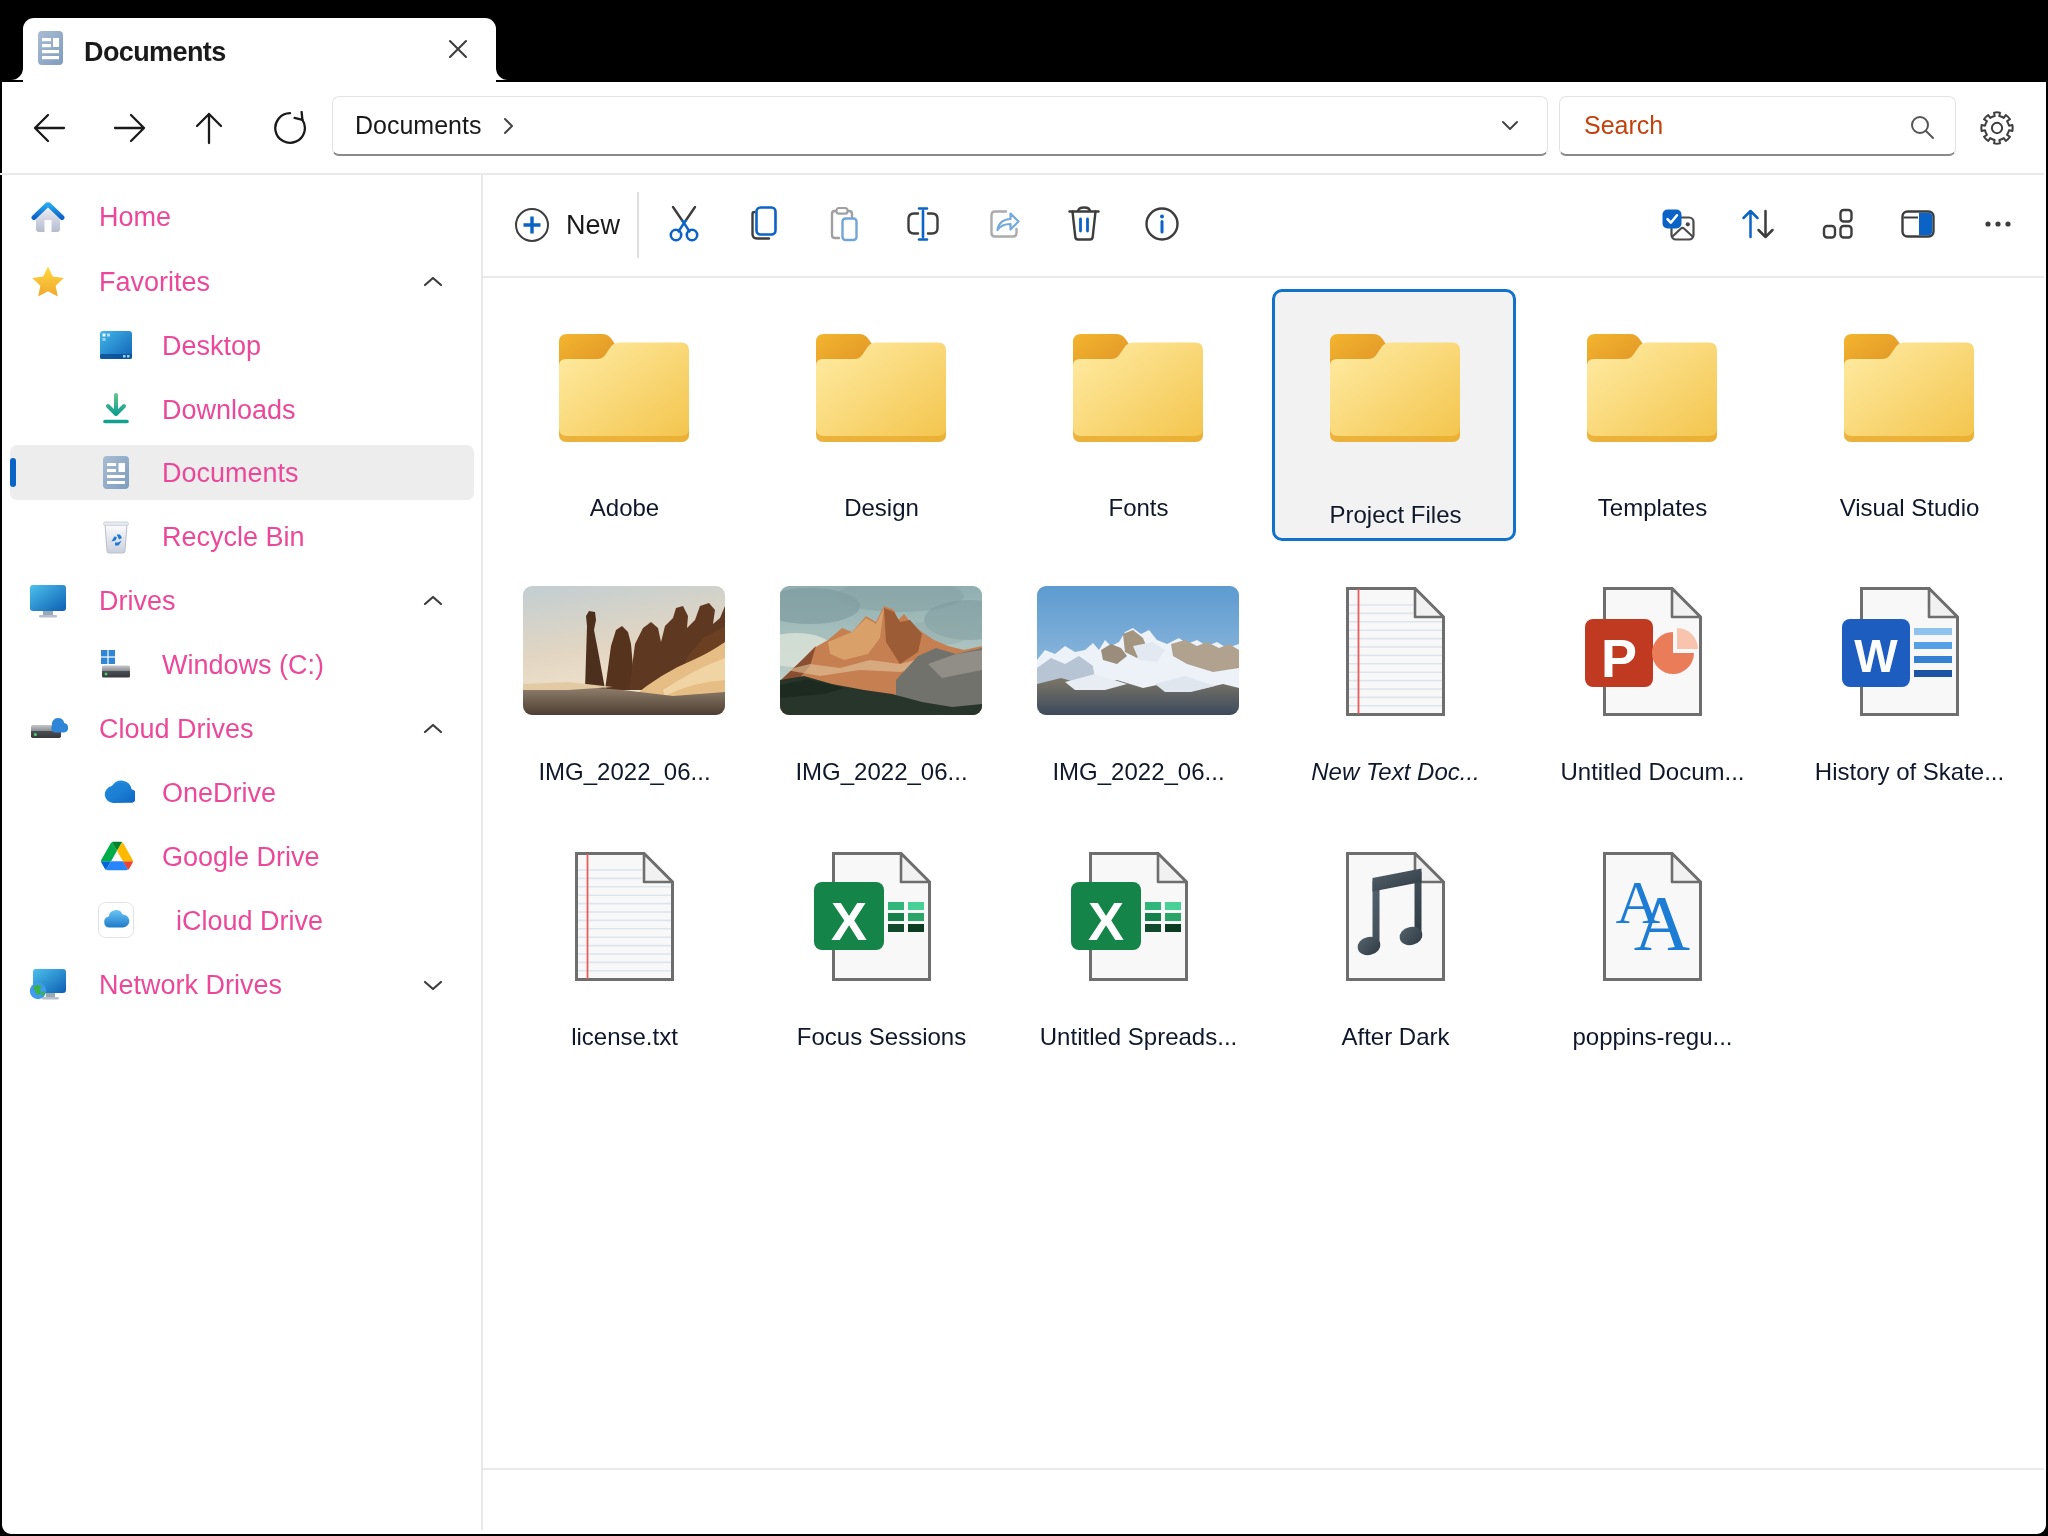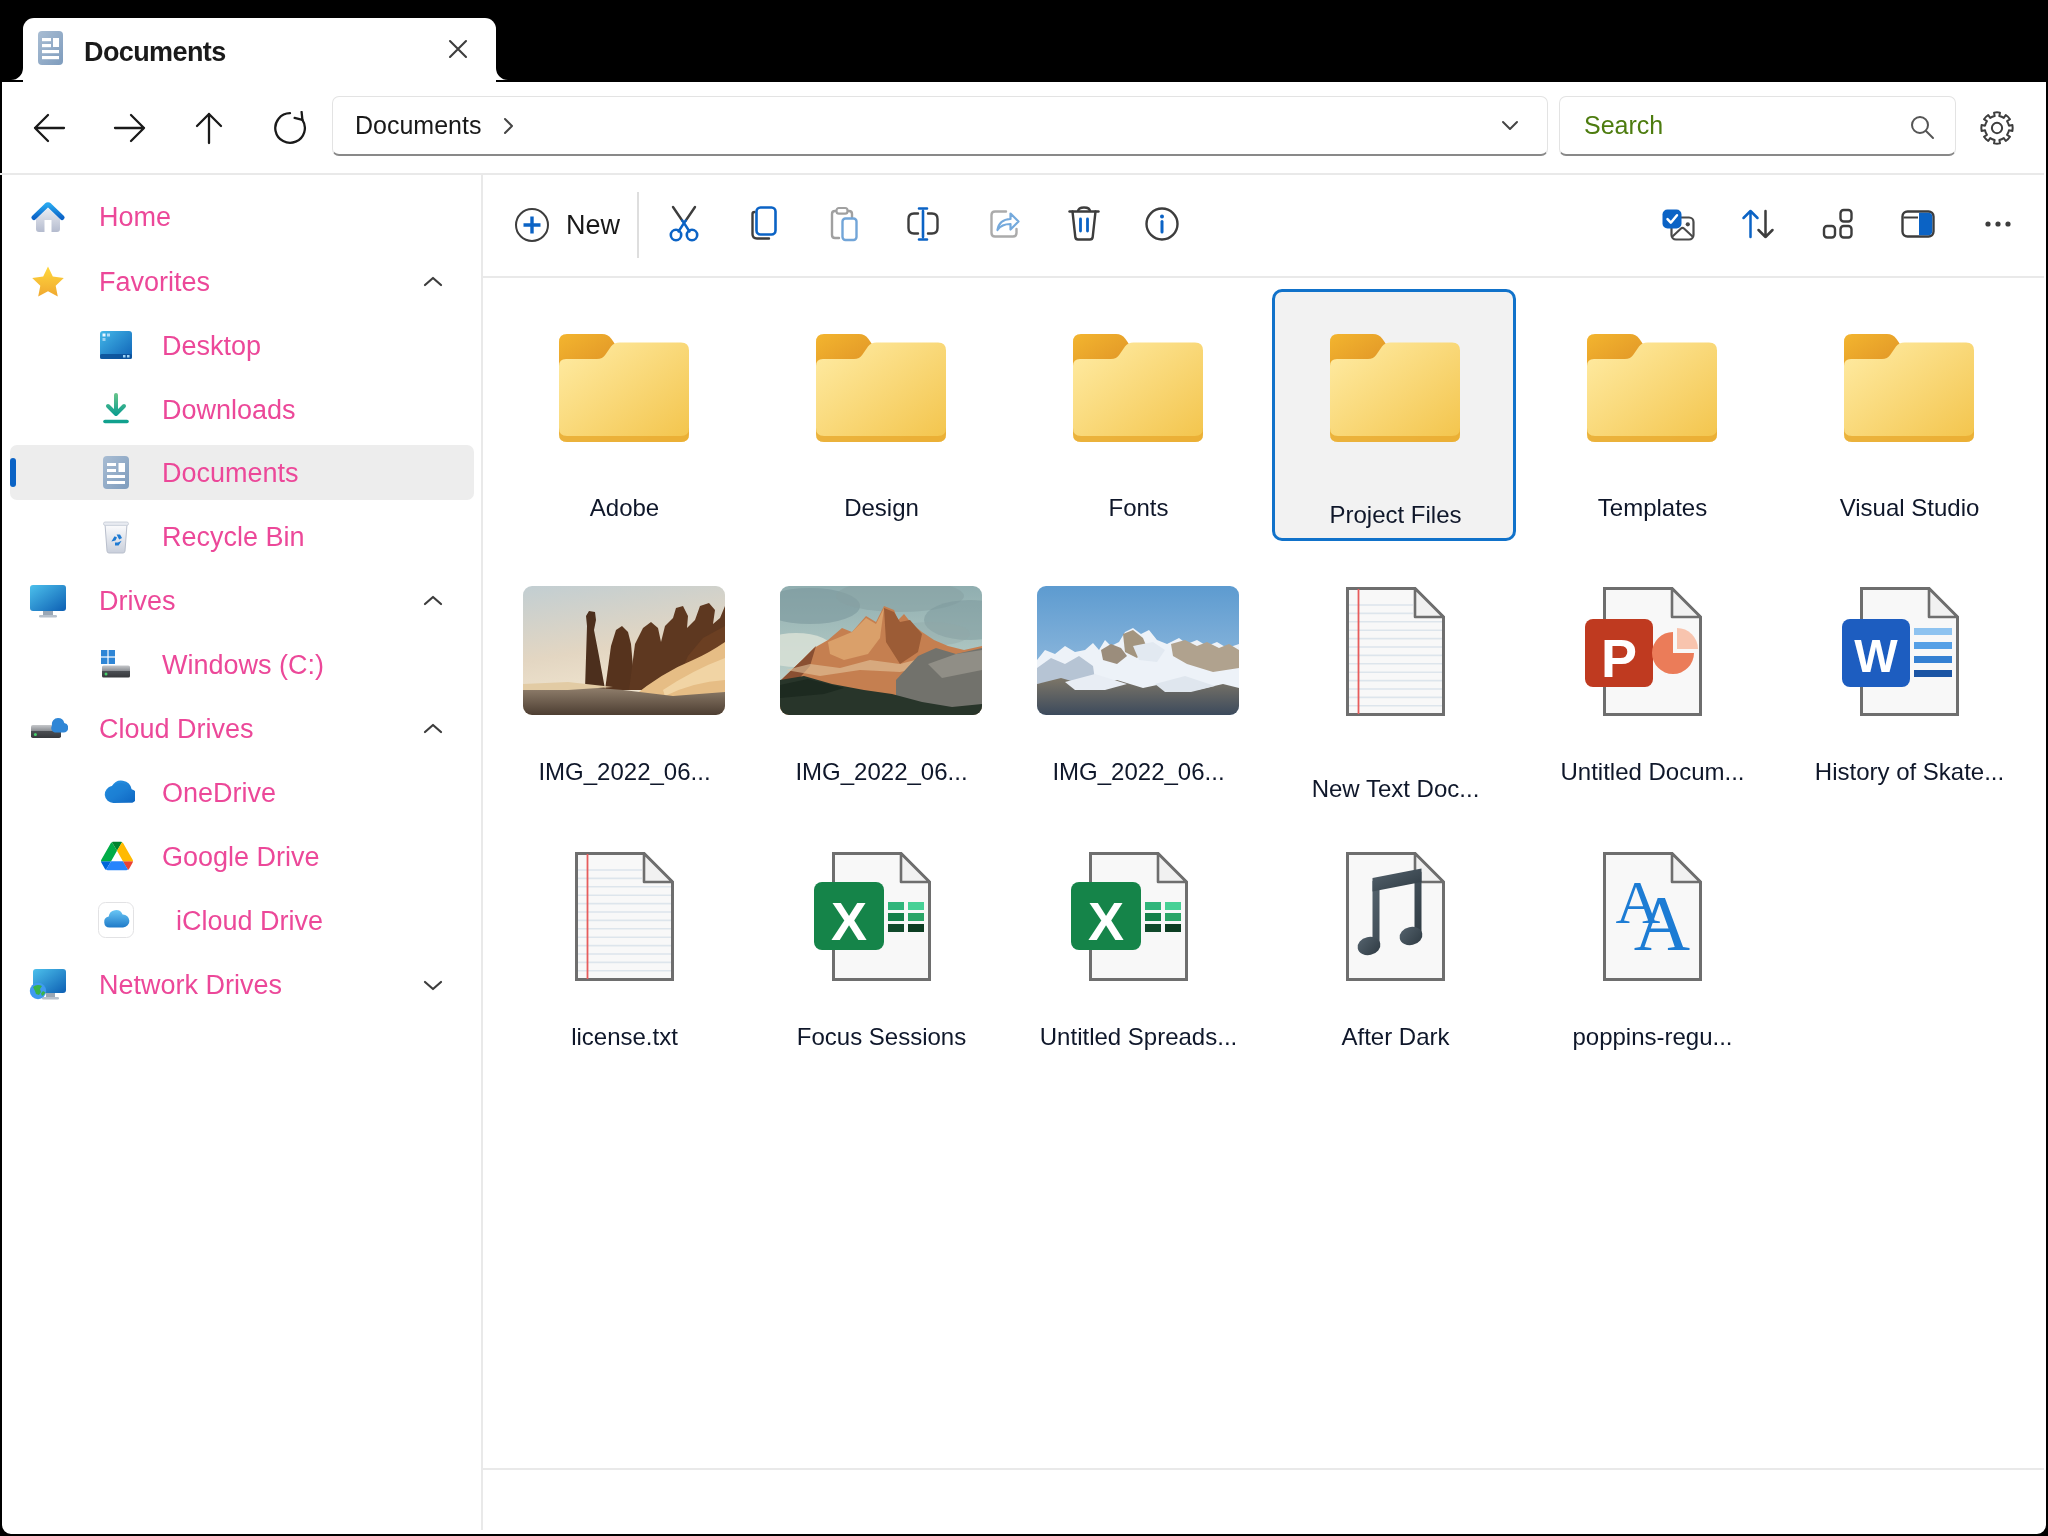--- a/index.html
+++ b/index.html
@@ -68,21 +68,21 @@
   <div class="abs bar" id="addr"></div>
   <div class="abs t1" style="left:355px;top:31px;font-size:25px;">Documents</div>
   <svg class="abs" style="left:500px;top:36px" width="16" height="20" viewBox="0 0 16 20">
     <path d="M5 3 L12 10 L5 17" stroke="#454545" stroke-width="2" fill="none" stroke-linecap="round" stroke-linejoin="round"></path>
   </svg>
   <svg class="abs" style="left:1495px;top:38px" width="30" height="16" viewBox="0 0 30 16">
     <path d="M8 4 L15 11 L22 4" stroke="#454545" stroke-width="2" fill="none" stroke-linecap="round" stroke-linejoin="round"></path>
   </svg>
 
   <div class="abs bar" id="srch"></div>
-  <div class="abs" style="left:1584px;top:31px;font-size:25px;color:#4d7c0f;">Search</div>
+  <div class="abs" style="left:1584px;top:31px;font-size:25px;color:#c2410c;">Search</div>
   <svg class="abs" style="left:1908px;top:33px" width="28" height="28" viewBox="0 0 28 28">
     <circle cx="12" cy="12" r="8" stroke="#555" stroke-width="2" fill="none"></circle>
     <path d="M18 18 L25 25" stroke="#555" stroke-width="2" stroke-linecap="round"></path>
   </svg>
 
   <svg class="abs" style="left:1978px;top:29px" width="38" height="38" viewBox="0 0 40 40">
     <path d="M16.85 3.80 A16.5 16.5 0 0 1 23.15 3.80 L22.44 7.44 A12.8 12.8 0 0 1 27.16 9.39 L29.23 6.32 A16.5 16.5 0 0 1 33.68 10.77 L30.61 12.84 A12.8 12.8 0 0 1 32.56 17.56 L36.20 16.85 A16.5 16.5 0 0 1 36.20 23.15 L32.56 22.44 A12.8 12.8 0 0 1 30.61 27.16 L33.68 29.23 A16.5 16.5 0 0 1 29.23 33.68 L27.16 30.61 A12.8 12.8 0 0 1 22.44 32.56 L23.15 36.20 A16.5 16.5 0 0 1 16.85 36.20 L17.56 32.56 A12.8 12.8 0 0 1 12.84 30.61 L10.77 33.68 A16.5 16.5 0 0 1 6.32 29.23 L9.39 27.16 A12.8 12.8 0 0 1 7.44 22.44 L3.80 23.15 A16.5 16.5 0 0 1 3.80 16.85 L7.44 17.56 A12.8 12.8 0 0 1 9.39 12.84 L6.32 10.77 A16.5 16.5 0 0 1 10.77 6.32 L12.84 9.39 A12.8 12.8 0 0 1 17.56 7.44 Z" fill="none" stroke="#3d3d3d" stroke-width="2.1" stroke-linejoin="round"></path>
     <circle cx="20" cy="20" r="5.4" fill="none" stroke="#3d3d3d" stroke-width="2.1"></circle>
   </svg>
 
@@ -494,21 +494,21 @@
     </svg>
     <svg class="abs" style="left:1839px;top:505px" width="140" height="133" viewBox="0 0 140 133">
       <use href="#page"></use>
       <rect x="3" y="34" width="68" height="68" rx="8" fill="#1d5dc0"></rect>
       <text x="37" y="87" font-family="Liberation Sans" font-size="46" font-weight="bold" fill="#fff" text-anchor="middle">W</text>
       <rect x="75" y="43" width="38" height="7" fill="#8ec3f0"></rect>
       <rect x="75" y="57" width="38" height="7" fill="#56a0e6"></rect>
       <rect x="75" y="71" width="38" height="7" fill="#3480d2"></rect>
       <rect x="75" y="85" width="38" height="7" fill="#1b55a4"></rect>
     </svg>
-    <div class="lbl" style="left:1274px;top:695px;">New Text Doc...</div>
+    <div class="lbl" style="left:1274px;top:678px;font-style:italic;">New Text Doc...</div>
     <div class="lbl" style="left:1531px;top:678px;">Untitled Docum...</div>
     <div class="lbl" style="left:1788px;top:678px;">History of Skate...</div>
     <div class="lbl" style="left:503px;top:678px;">IMG_2022_06...</div>
     <div class="lbl" style="left:760px;top:678px;">IMG_2022_06...</div>
     <div class="lbl" style="left:1017px;top:678px;">IMG_2022_06...</div>
 
     <svg class="abs" style="left:554px;top:770px" width="140" height="133" viewBox="0 0 140 133">
           <use href="#textpage"></use>
         </svg>
     <svg class="abs" style="left:811px;top:770px" width="140" height="133" viewBox="0 0 140 133">

